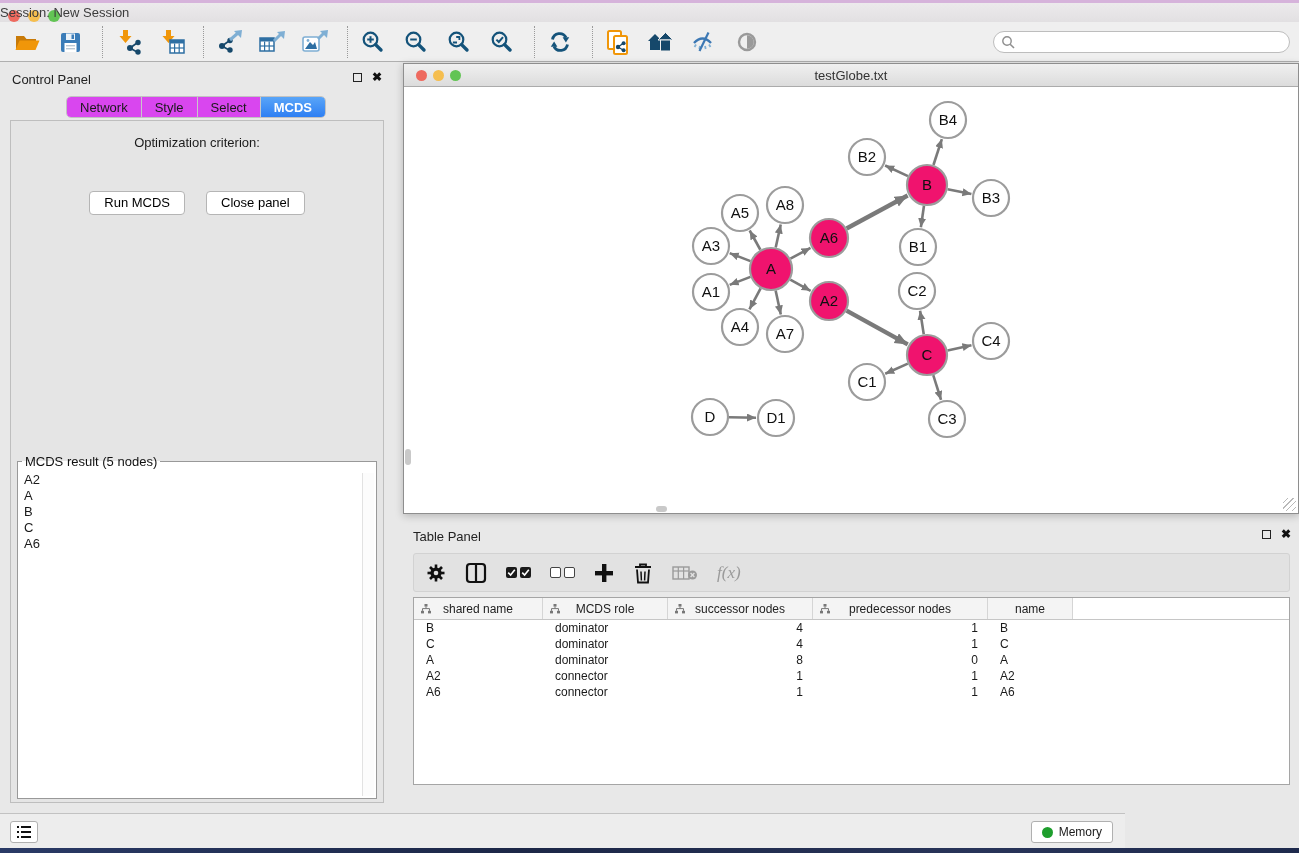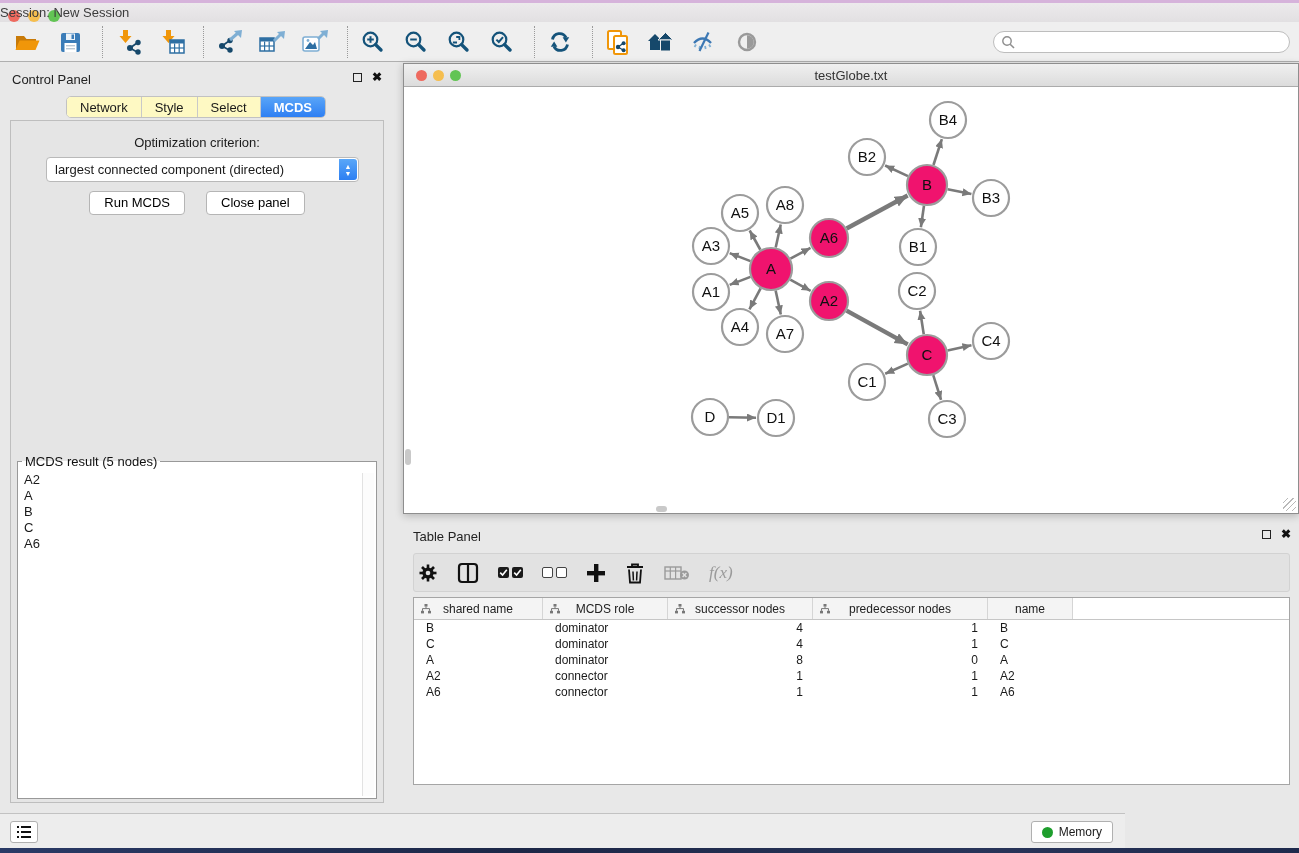--- a/index.html
+++ b/index.html
@@ -33,21 +33,21 @@
   .control-panel { position:absolute; left:2px; top:63px; width:388px; height:750px; }
   .panel-title { position:absolute; left:10px; top:9px; font-size:13px; color:#222; }
   .panel-icons { position:absolute; right:8px; top:9px; display:flex; gap:10px; align-items:center; }
   .float-ico { width:9px; height:9px; border:1.5px solid #222; display:inline-block; }
   .close-ico { font-size:12px; font-weight:bold; color:#111; line-height:10px; }
 
   .seg-tabs { position:absolute; top:33px; left:50%; transform:translateX(-50%);
               display:inline-flex; background:#fff; border:1px solid #C2C2C2; border-radius:5px;
               overflow:hidden; height:22px; }
   .seg { padding:2px 13px; font-size:13px; line-height:18px; border-right:1px solid #C9C9C9;
-         background:#fef9c3; white-space:nowrap; }
+         background:#d946ef; white-space:nowrap; }
   .seg:last-child { border-right:none;font-weight:bold; }
   .seg.active { background:linear-gradient(#59A5F8,#2E7FF3); color:#fff; border-right:none; }
 
   .cp-box { position:absolute; left:8px; top:57px; width:374px; height:683px;
             background:#E5E5E5; border:1px solid #BEBEBE; }
   .opt-label { position:absolute; top:14px; width:100%; text-align:center; font-size:13px; }
   .opt-select { position:absolute; left:35px; top:36px; width:313px; height:25px;
                 background:#fff; border:1px solid #B9B9B9; border-radius:4px;
                 font-size:13px; line-height:23px; padding-left:8px; }
   .opt-stepper { position:absolute; right:1px; top:1px; bottom:1px; width:18px;
@@ -81,21 +81,21 @@
              background:#C9C9C9; border-radius:3px; }
   .h-thumb { position:absolute; left:252px; bottom:1px; width:11px; height:6px;
              background:#C9C9C9; border-radius:3px; }
   .resize-grip { position:absolute; right:2px; bottom:2px; width:13px; height:13px;
                  background:repeating-linear-gradient(135deg, transparent 0 3px, #B9B9B9 3px 4px); }
 
   
   .table-panel { position:absolute; left:403px; top:520px; width:896px; height:293px; }
   .tp-toolbar { position:absolute; left:10px; top:33px; right:9px; height:39px;
                 background:#E2E2E2; border:1px solid #D2D2D2; border-radius:3px;
-                display:flex; align-items:center; gap:19px; padding-left:4px; }
+                display:flex; align-items:center; gap:19px; padding-left:12px; }
   .tp-ico { display:flex; align-items:center; justify-content:center; height:26px; }
   .chk-pair { display:flex; gap:3px; }
   .chk { width:11px; height:11px; border-radius:2px; }
   .chk.filled { background:#1a1a1a; position:relative; }
   .chk.filled svg { position:absolute; left:1px; top:1px; }
   .chk.empty { border:1.5px solid #444; background:#fff; }
   .fx { font-family:"Liberation Serif", serif; font-style:italic; font-size:17px; color:#9a9a9a; }
 
   .tp-table { position:absolute; left:10px; top:77px; right:9px; height:188px;
               background:#fff; border:1px solid #A5A5A5; }
@@ -301,27 +301,20 @@
     <span class="close-ico">✖</span>
   </div>
   <div class="seg-tabs">
       <span class="seg">Network</span>
       <span class="seg">Style</span>
       <span class="seg">Select</span>
       <span class="seg active">MCDS</span>
     </div>
   <div class="cp-box">
     <div class="opt-label">Optimization criterion:</div>
-    <div class="opt-select">
-      <span>largest connected component (directed)</span>
-      <span class="opt-stepper">
-        <span>▲</span>
-          <span>▼</span>
-      </span>
-    </div>
     <div class="cp-buttons">
       <button class="btn">Run MCDS</button>
       <button class="btn">Close panel</button>
     </div>
     <fieldset class="mcds-fieldset">
       <legend>MCDS result (5 nodes)</legend>
       <div class="mcds-list">
           <div class="mcds-item">A2</div>
           <div class="mcds-item">A</div>
           <div class="mcds-item">B</div>

